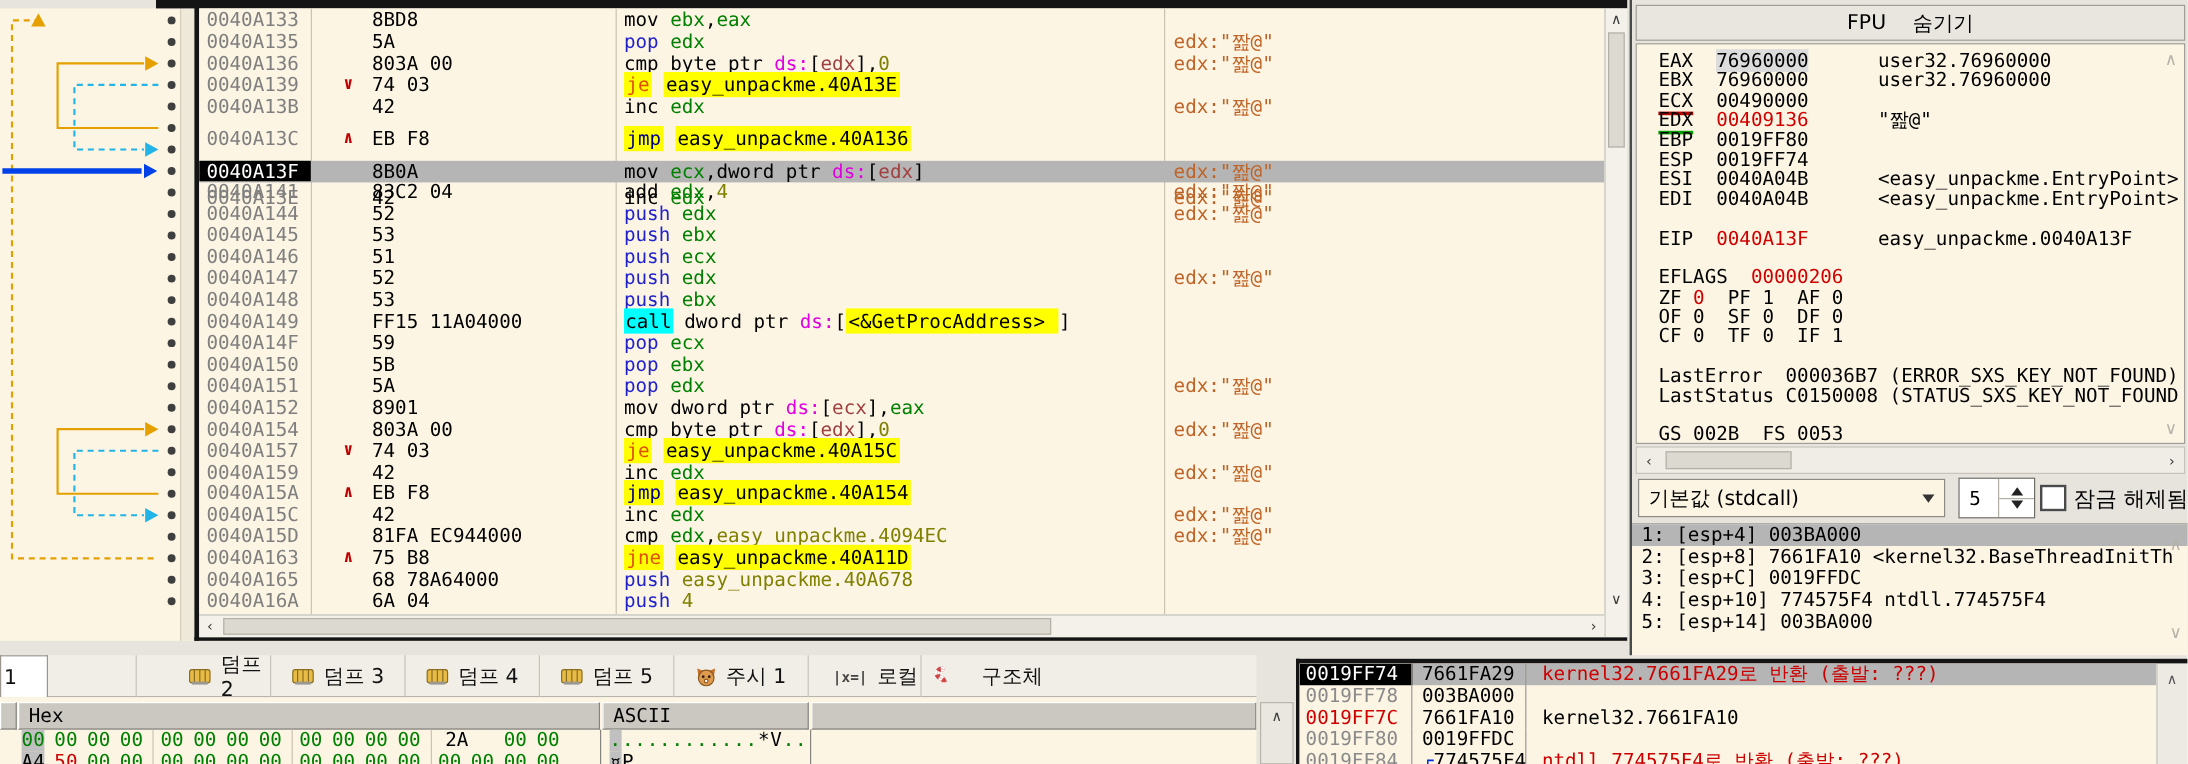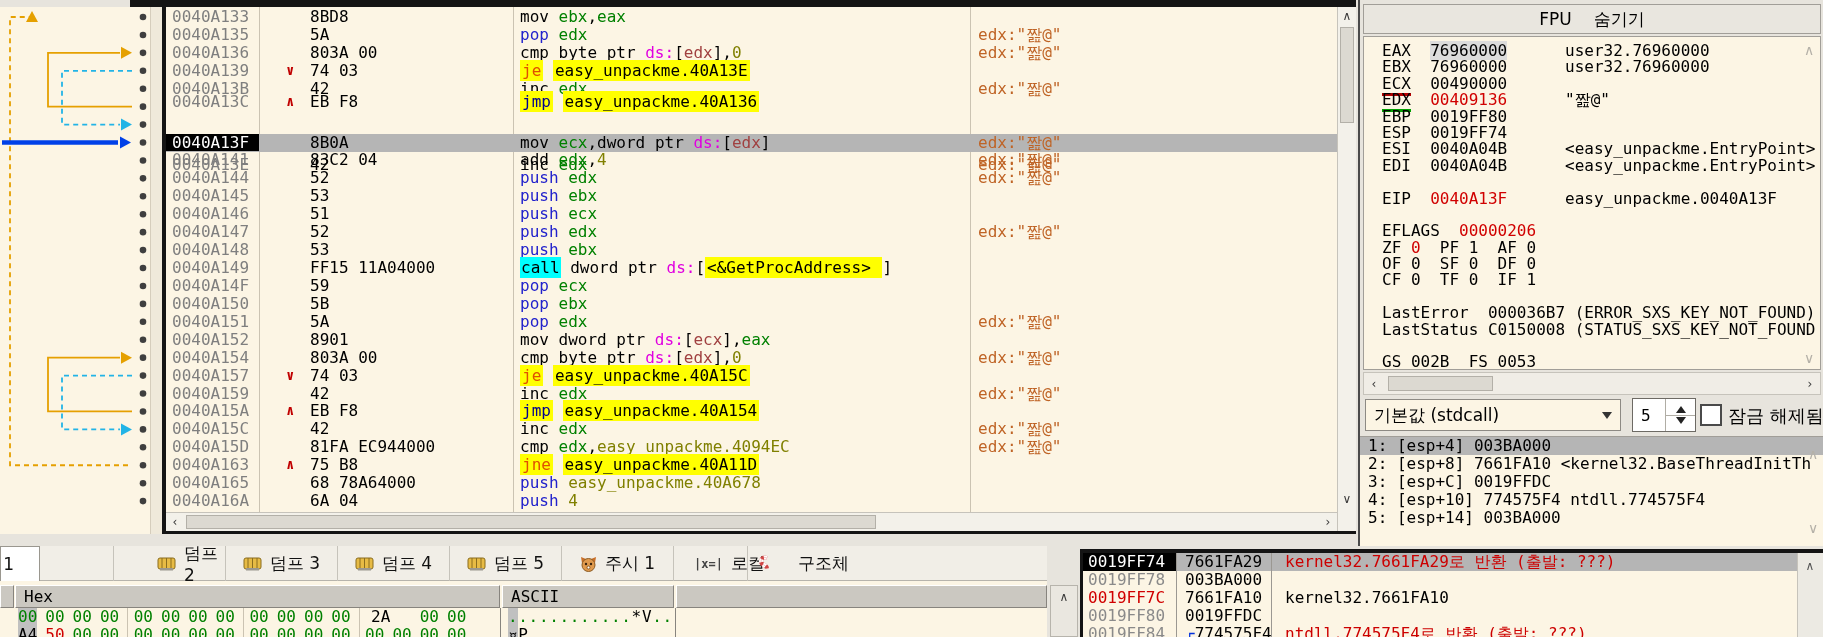--- a/index.html
+++ b/index.html
@@ -172,21 +172,21 @@
           <span class="dcell chev">∨</span>
           <span class="dcell bytes">74 03</span>
           <span class="dcell instr pre"><span class="jy">je</span><span class="k"> </span><span class="ty">easy_unpackme.40A13E</span></span>
         </div>
         <div class="drow" style="top: 72.72px;">
           <span class="dcell addr">0040A13B</span>
           <span class="dcell bytes">42</span>
           <span class="dcell instr pre"><span class="k">inc </span><span class="g">edx</span></span>
           <span class="dcell cmt">edx:"짪@"</span>
         </div>
-        <div class="drow" style="top: 86px; text-align: center;">
+        <div class="drow" style="top: 100px; text-align: center;">
           <span class="dcell addr">0040A13C</span>
           <span class="dcell chev">∧</span>
           <span class="dcell bytes">EB F8</span>
           <span class="dcell instr pre"><span class="uy">jmp</span><span class="k"> </span><span class="ty">easy_unpackme.40A136</span></span>
         </div>
         <div class="drow" style="top: 108.58px; margin-top: 40px;">
           <span class="dcell addr">0040A13E</span>
           <span class="dcell bytes">42</span>
           <span class="dcell instr pre"><span class="k">inc </span><span class="g">edx</span></span>
           <span class="dcell cmt">edx:"짪@"</span>
@@ -447,21 +447,21 @@
             <circle cx="11" cy="8" r="1.2" fill="#3a2410"></circle>
             <circle cx="8.5" cy="11.5" r="1.5" fill="#fff" stroke="#8c5a20"></circle>
           </svg>
         </div>
         <span>주시 1</span>
       </div>
       <div class="tab" style="left: 673px; width: 112px;">
         <span class="icon-locals">|x=|</span>
         <span>로컬</span>
       </div>
-      <div class="tab" style="left: 747px; width: 112px; gap: 28px;">
+      <div class="tab" style="left: 767px; width: 112px; gap: 28px;">
         <div class="icon-struct">
           <svg width="12" height="17">
             <path d="M 9 3 Q 4 1 3 6 Q 3 9 6 10 Q 9 11 9 14" stroke="#d04545" stroke-width="4" fill="none"></path>
             <path d="M 9 3 Q 4 1 3 6 Q 3 9 6 10 Q 9 11 9 14" stroke="#ffffff" stroke-width="4" fill="none" stroke-dasharray="3,3"></path>
             <path d="M 9 3 Q 4 1 3 6 Q 3 9 6 10 Q 9 11 9 14" stroke="#d04545" stroke-width="1" fill="none" opacity="0.3"></path>
           </svg>
         </div>
         <span>구조체</span>
       </div>
     </div>

